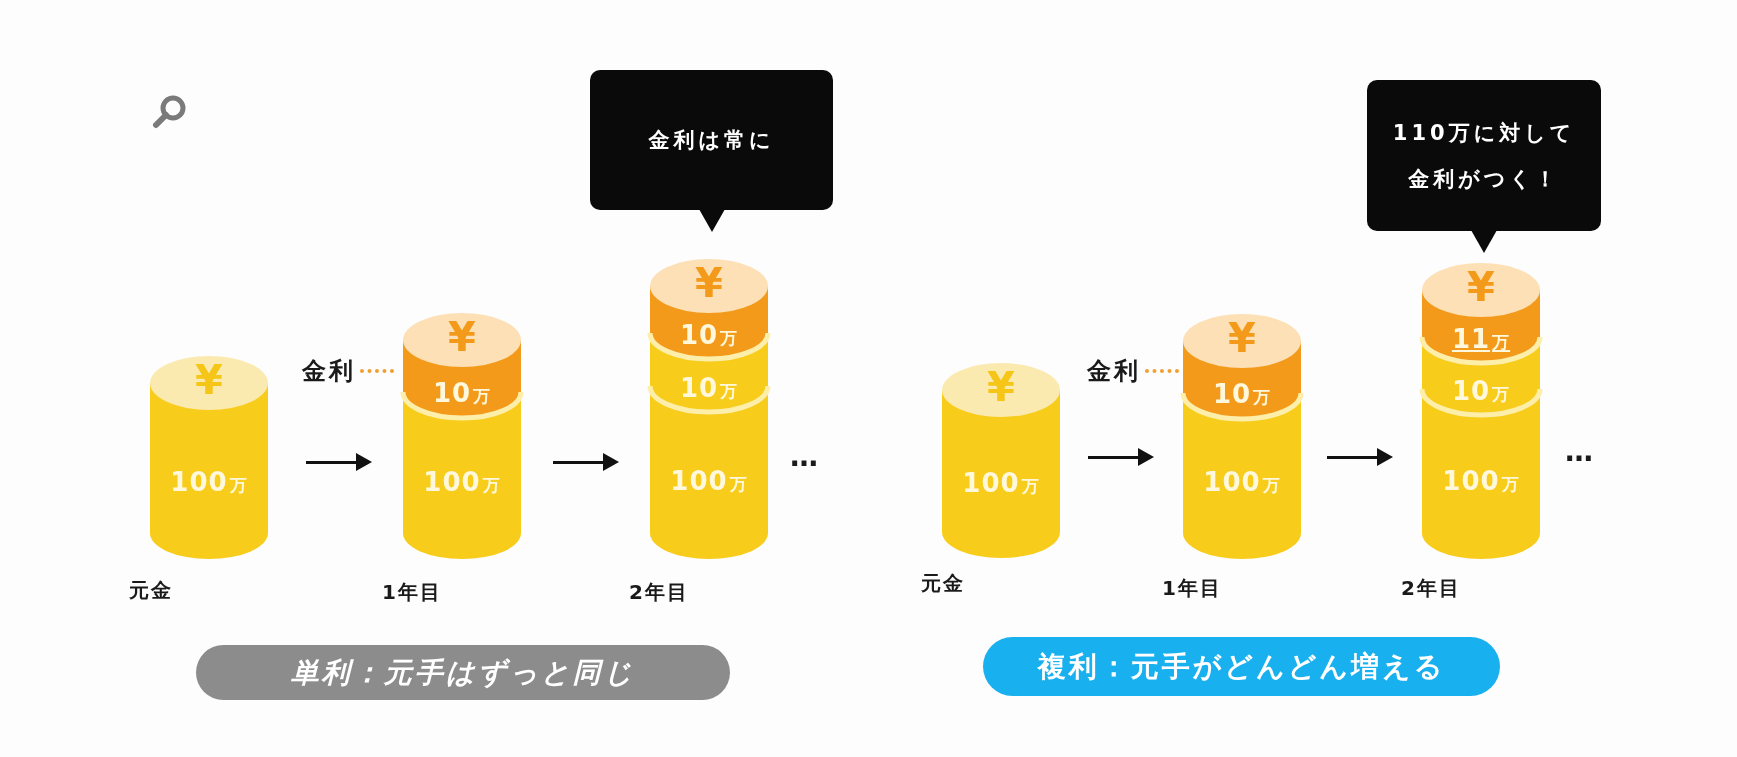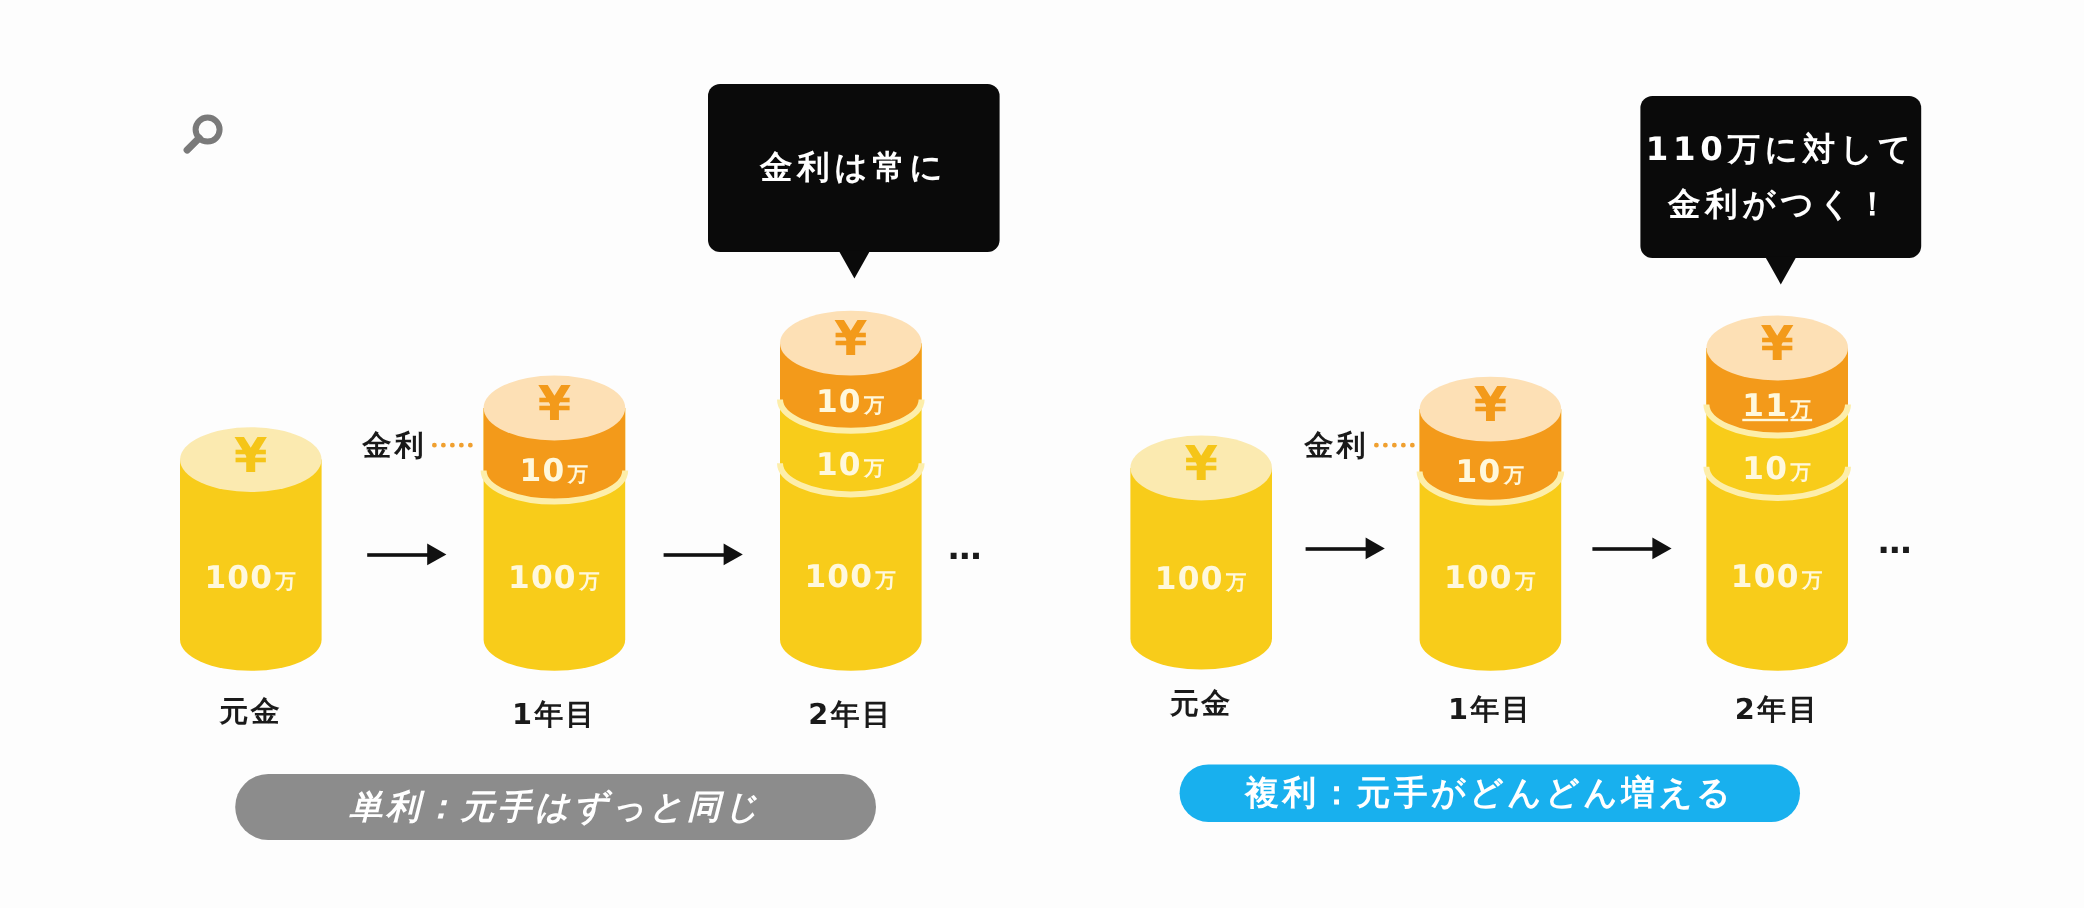--- a/index.html
+++ b/index.html
@@ -11,41 +11,41 @@
   }
   .abs { position: absolute; }
   .heading { left: 152px; top: 88px; }
   .heading .line { font-size: 30px; font-weight: bold; letter-spacing: 3px; line-height: 44px; }
   .heading .search-icon { position: absolute; left: 0; top: 6px; }
   .heading .text { margin-left: 52px; }
 
   .bubble {
     background: #0a0a0a; color: #fff; border-radius: 10px;
     display: flex; flex-direction: column; align-items: center; justify-content: center;
-    font-size: 27px; font-weight: bold; letter-spacing: 4px; line-height: 46px;
+    font-size: 21px; font-weight: bold; letter-spacing: 4px; line-height: 46px;
   }
   .bubble::after {
     content: ""; position: absolute; left: 50%; bottom: -22px; margin-left: -13px;
     border-left: 13px solid transparent; border-right: 13px solid transparent;
     border-top: 23px solid #0a0a0a;
   }
 
   .stack { position: absolute; }
   .stack svg { display: block; overflow: visible; }
   .coin-label {
     position: absolute; left: 0; right: 0; text-align: center;
     color: #fff8dc; font-weight: bold; font-size: 26px; letter-spacing: 1px;
   }
   .coin-label .unit { font-size: 17px; margin-left: 2px; }
   .yen {
     position: absolute; left: 0; right: 0; text-align: center;
     font-weight: bold; font-size: 40px;
   }
 
-  .year-label { font-size: 24px; font-weight: bold; letter-spacing: 2px; text-align: center; width: 160px; }
+  .year-label { font-size: 20px; font-weight: bold; letter-spacing: 2px; text-align: left; width: 160px; }
 
   .arrow { height: 3px; background: #111; }
   .arrow::after {
     content: ""; position: absolute; right: -4px; top: -8px;
     border-top: 9px solid transparent; border-bottom: 9px solid transparent;
     border-left: 16px solid #111;
   }
   .dots { font-size: 28px; font-weight: bold; letter-spacing: 3px; }
 
   .interest-label { font-size: 24px; font-weight: bold; letter-spacing: 3px; display: flex; align-items: center; }
@@ -116,21 +116,21 @@
   <div class="coin-label" style="top:62px;"><span>10</span><span class="unit">万</span></div>
   <div class="coin-label" style="top:115px;"><span>10</span><span class="unit">万</span></div>
   <div class="coin-label" style="top:208px;"><span>100</span><span class="unit">万</span></div>
 </div>
 <div class="abs year-label" style="left:629px; top:579px;">2年目</div>
 
 <div class="abs dots" style="left:790px; top:440px;">…</div>
 
 <div class="abs pill" style="left:196px; top:645px; width:534px; height:55px; background:#8c8c8c;font-style:italic;">単利：元手はずっと同じ</div>
 
-<div class="abs bubble" style="left:1367px; top:80px; width:234px; height:135px;">
+<div class="abs bubble" style="left:1367px; top:80px; width:234px; height:151px;">
   <div>110万に対して</div>
   <div>金利がつく！</div>
 </div>
 
 <div class="stack" style="left:942px; top:362px; width:118px; height:198px;">
   <svg width="118" height="198">
     <path d="M0 28 L0 170 A59 26 0 0 0 118 170 L118 28 Z" fill="#f8cc1a"></path>
     <ellipse cx="59" cy="28" rx="59" ry="27" fill="#fbeab0"></ellipse>
   </svg>
   <div class="yen" style="top:2px; color:#f5c518;">¥</div>
@@ -170,13 +170,13 @@
   </svg>
   <div class="yen" style="top:2px; color:#f39a1a;">¥</div>
   <div class="coin-label" style="top:62px;text-decoration:underline;"><span>11</span><span class="unit">万</span></div>
   <div class="coin-label" style="top:114px;"><span>10</span><span class="unit">万</span></div>
   <div class="coin-label" style="top:204px;"><span>100</span><span class="unit">万</span></div>
 </div>
 <div class="abs year-label" style="left:1401px; top:575px;">2年目</div>
 
 <div class="abs dots" style="left:1565px; top:435px;">…</div>
 
-<div class="abs pill" style="left:983px; top:637px; width:517px; height:48px; background:#18b0ee;">複利：元手がどんどん増える</div>
+<div class="abs pill" style="left:983px; top:637px; width:517px; height:59px; background:#18b0ee;">複利：元手がどんどん増える</div>
 
 </body></html>

